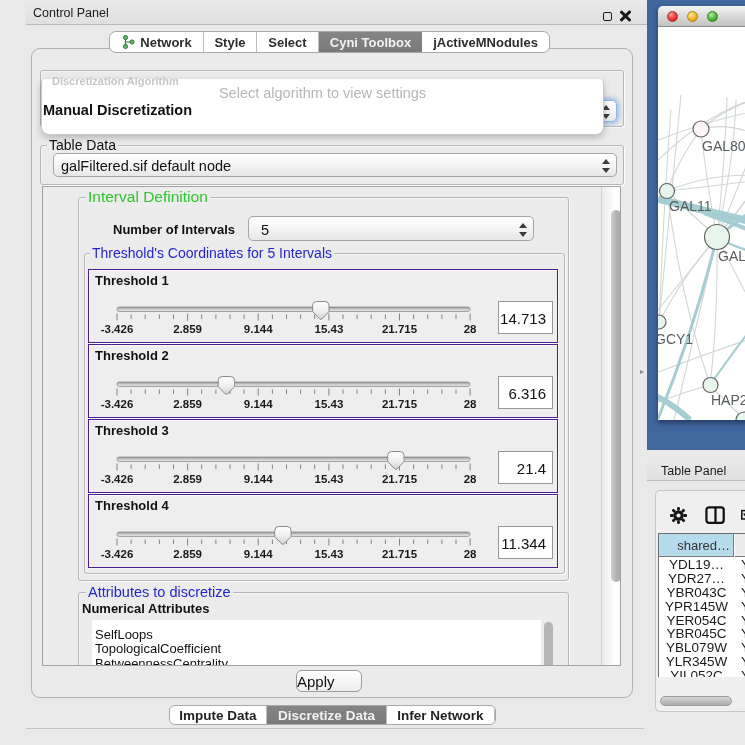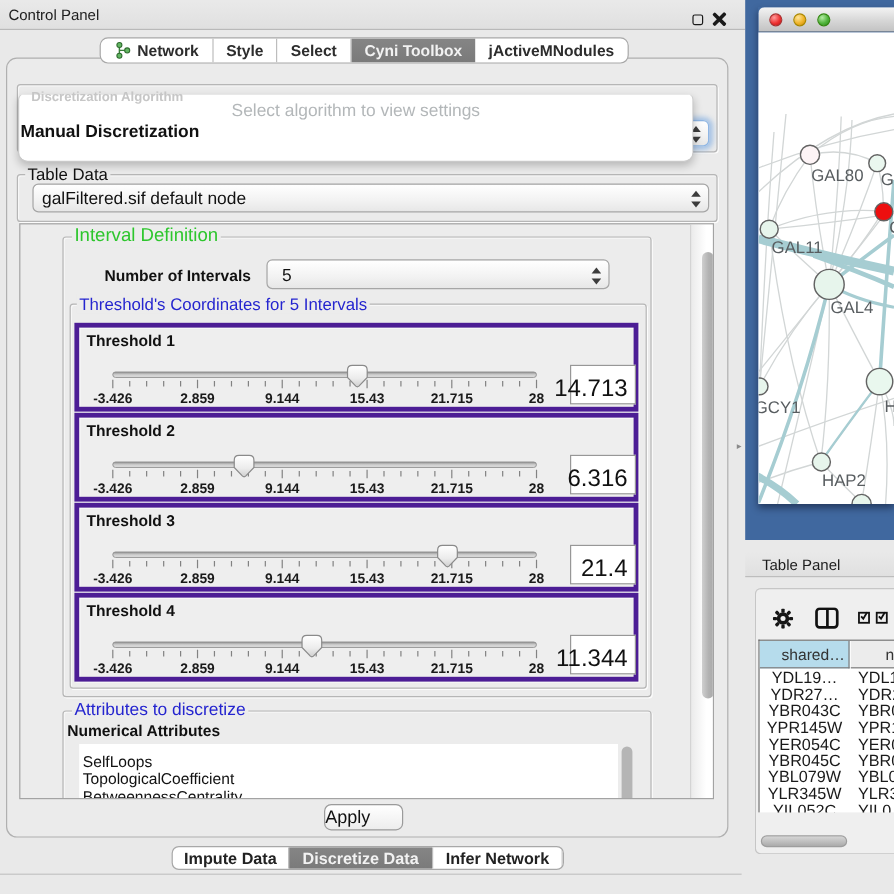--- a/index.html
+++ b/index.html
@@ -1,15 +1,15 @@
 <!DOCTYPE html>
 <html><head><meta charset="utf-8"><style>
 * { margin:0; padding:0; box-sizing:border-box; }
 html,body { width:745px; height:745px; font-family:"Liberation Sans", sans-serif; background:#e9e9e9; overflow:hidden; }
-#root { position:relative; width:692px; height:745px; }
+#root { position:relative; width:692px; height:745px;margin-left:26px; }
 .abs { position:absolute; }
 
 
 #left { position:absolute; left:0; top:0; width:621px; height:745px; background:#e9e9e9; }
 #cptitle { position:absolute; left:0; top:1px; width:621px; height:24px; background:linear-gradient(#e9e9e9,#e0e0e0); border-bottom:1px solid #b9b9b9; }
 #cptitle span { position:absolute; left:7px; top:5px; font-size:12.5px; color:#1c1c1c; }
 #floatbtn { position:absolute; left:577px; top:12px; width:9px; height:9px; border:1.6px solid #1a1a1a; border-radius:2px; }
 #closebtn { position:absolute; left:593px; top:10px; width:12px; height:12px; }
 #closebtn div { position:absolute; left:5px; top:-1px; width:3.2px; height:14px; background:#1a1a1a; border-radius:1px; }
 #closebtn div:first-child { transform:rotate(45deg); }
@@ -37,24 +37,24 @@
 #popup { position:absolute; left:15px; top:79px; width:563px; height:56px; background:#fff; border:1px solid #c9c9c9; border-top:none; border-radius:4px 4px 8px 8px; box-shadow:0 3px 7px rgba(0,0,0,0.22); z-index:30; }
 #popup .hint { position:absolute; left:0; top:6px; width:100%; text-align:center; font-size:14.5px; color:#b3b7b9; }
 #popup .it1 { position:absolute; left:1px; top:23px; font-size:14.5px; font-weight:bold; color:#111; }
 #popup .it2 { position:absolute; left:1px; top:40px; font-size:14px; color:#111; }
 #fadedtitle { position:absolute; left:26px; top:75px; font-size:11px; font-weight:bold; color:#c6c6c6; z-index:31; }
 
 #scrollpanel { position:absolute; left:16px; top:186px; width:579px; height:480px; background:#ececec; border:1px solid #a3a3a3; overflow:hidden; }
 #vscroll { position:absolute; left:558px; top:0; width:19px; height:478px; background:linear-gradient(to right,#ebebeb,#ffffff 70%); border-left:1px solid #d4d4d4; }
 #vscroll .thumb { position:absolute; left:9px; top:23px; width:9.5px; height:372px; border-radius:5px; background:linear-gradient(to right,#cfcfcf,#b2b2b2 55%,#a9a9a9); }
 
-.tpanel { position:absolute; left:62px; top:0; width:470px; height:74px; background:#eeeeee; border:4px solid #4c1d95; box-shadow:inset 1px 1px 0 #fbfbfb,1px 1px 0 #f8f8f8; }
+.tpanel { position:absolute; left:62px; top:0; width:470px; height:74px; background:#eeeeee; border:1px solid #4c1d95; box-shadow:inset 1px 1px 0 #fbfbfb,1px 1px 0 #f8f8f8; }
 .tptitle { position:absolute; left:6px; top:3px; font-size:13px; font-weight:bold; color:#111; }
 .vbox { position:absolute; left:409px; top:31px; width:55px; height:33px; background:#fff; border:1px solid #979797; }
-.vbox span { position:absolute; right:6px; top:8px; font-size:20px; color:#111; }
+.vbox span { position:absolute; right:6px; top:8px; font-size:15px; color:#111; }
 
 #attrlist { position:absolute; left:49px; top:433px; width:449px; height:46px; background:#fff; overflow:hidden; padding-top:8px; }
 #attrlist div { padding-left:3px; font-size:13px; color:#111; height:14.3px; line-height:14.3px; }
 #alscroll { position:absolute; left:501px; top:435px; width:9px; height:50px; border-radius:4.5px 4.5px 0 0; background:#b5b5b5; }
 
 #applybtn { position:absolute; left:270px; top:670px; width:66px; height:22px; background:linear-gradient(#ffffff,#ededed); border:1px solid #9b9b9b; border-radius:6px; text-align:left; font-size:15px; line-height:21px; color:#111; }
 
 #bottombar { position:absolute; left:143px; top:705px; width:327px; height:20px; background:#fff; border:1px solid #a8a8a8; border-radius:6px; display:flex; overflow:hidden; }
 #bottombar .seg { height:100%; display:flex; align-items:center; justify-content:center; font-size:13.5px; font-weight:bold; color:#222; border-right:1px solid #bdbdbd; }
 #bottombar .sel { background:linear-gradient(#858585,#7a7a7a); color:#f2f2f2; }

